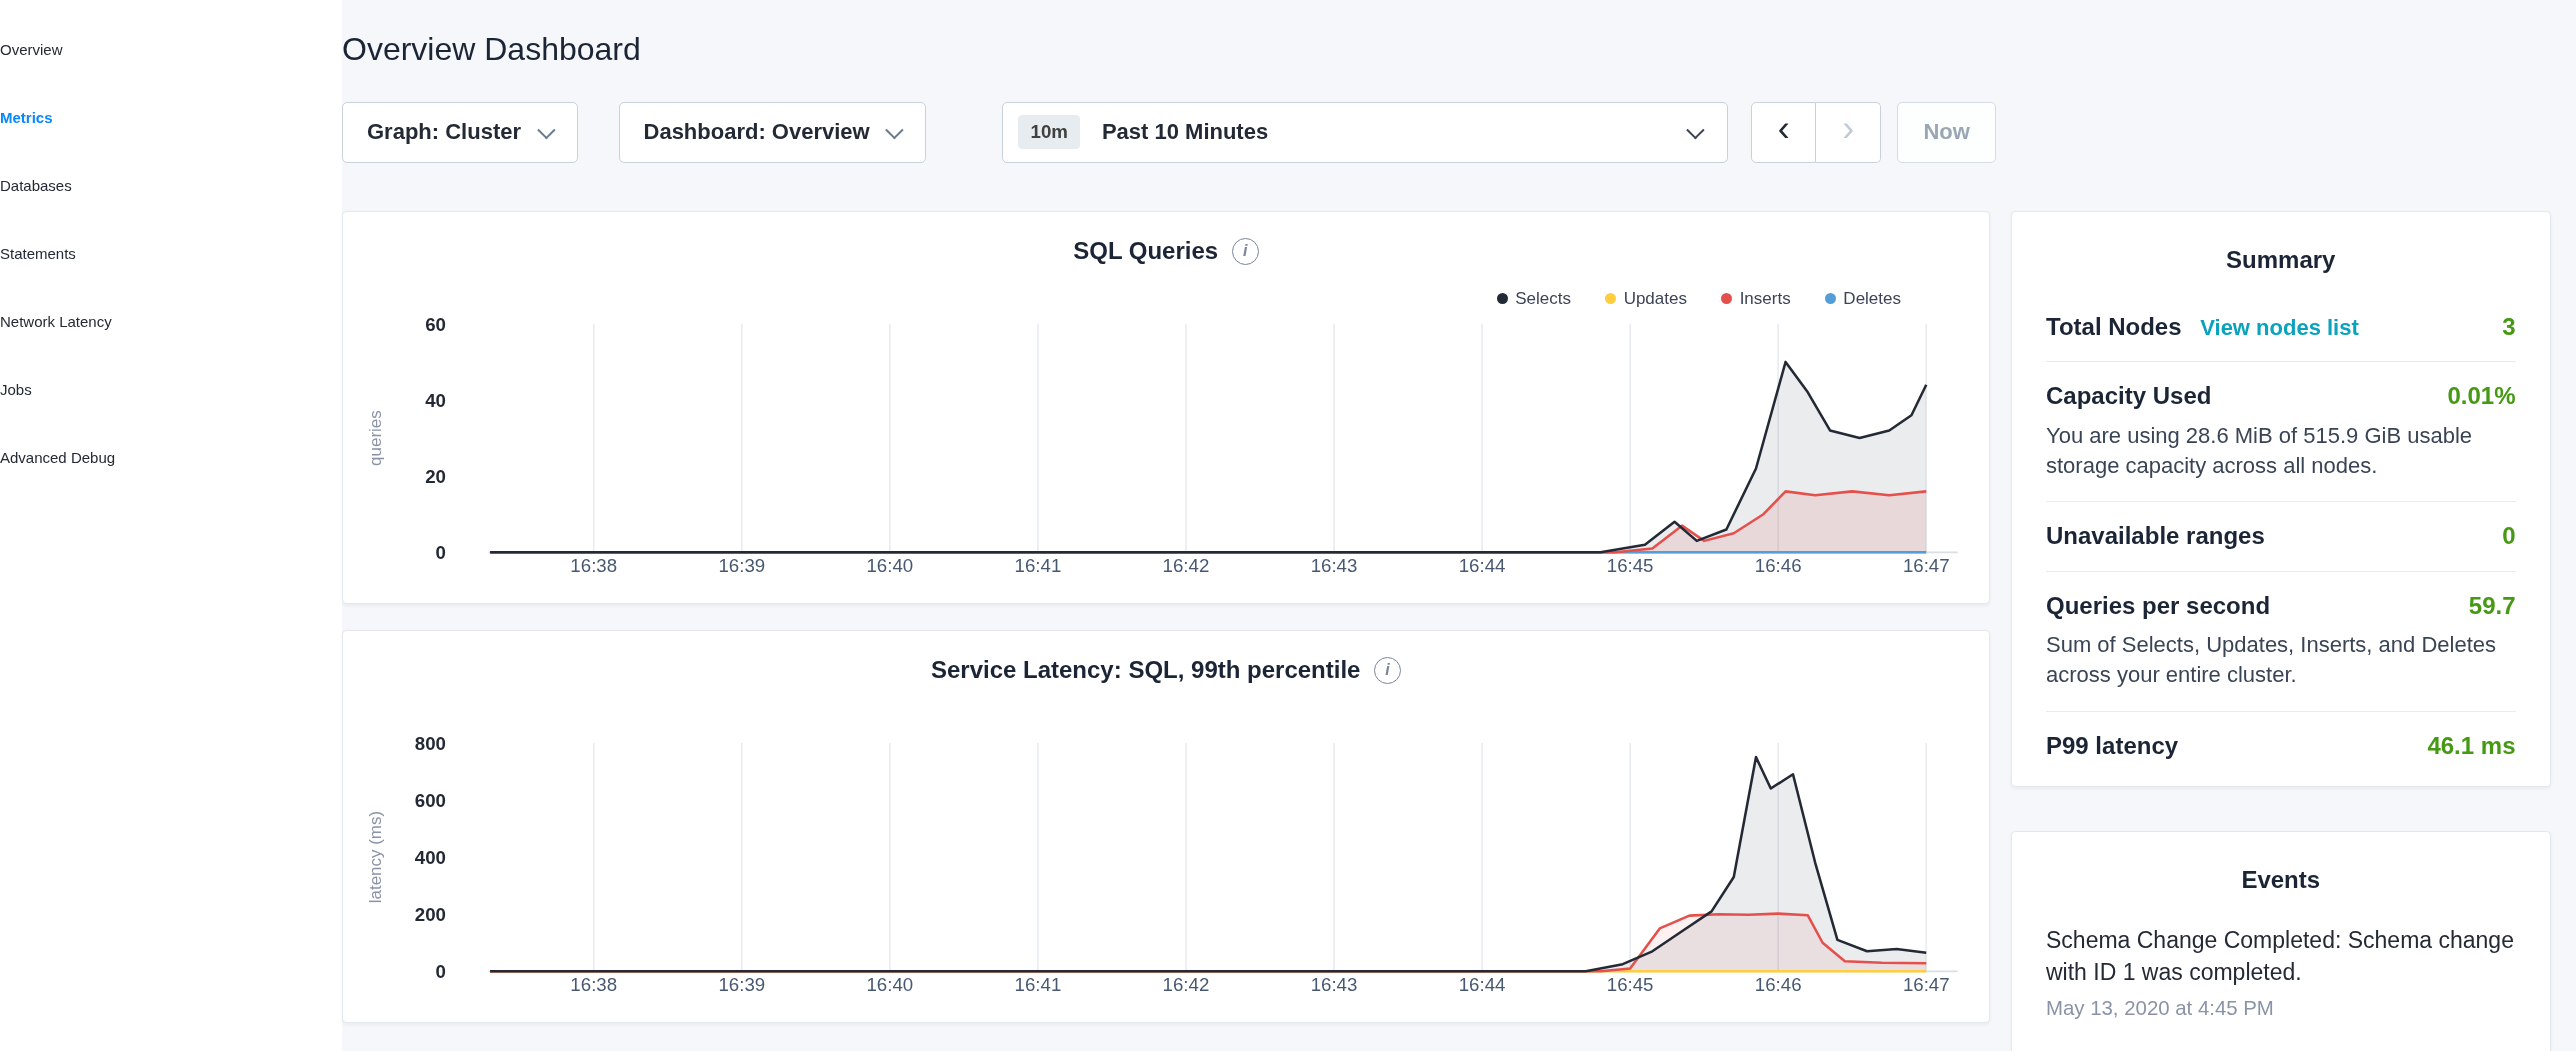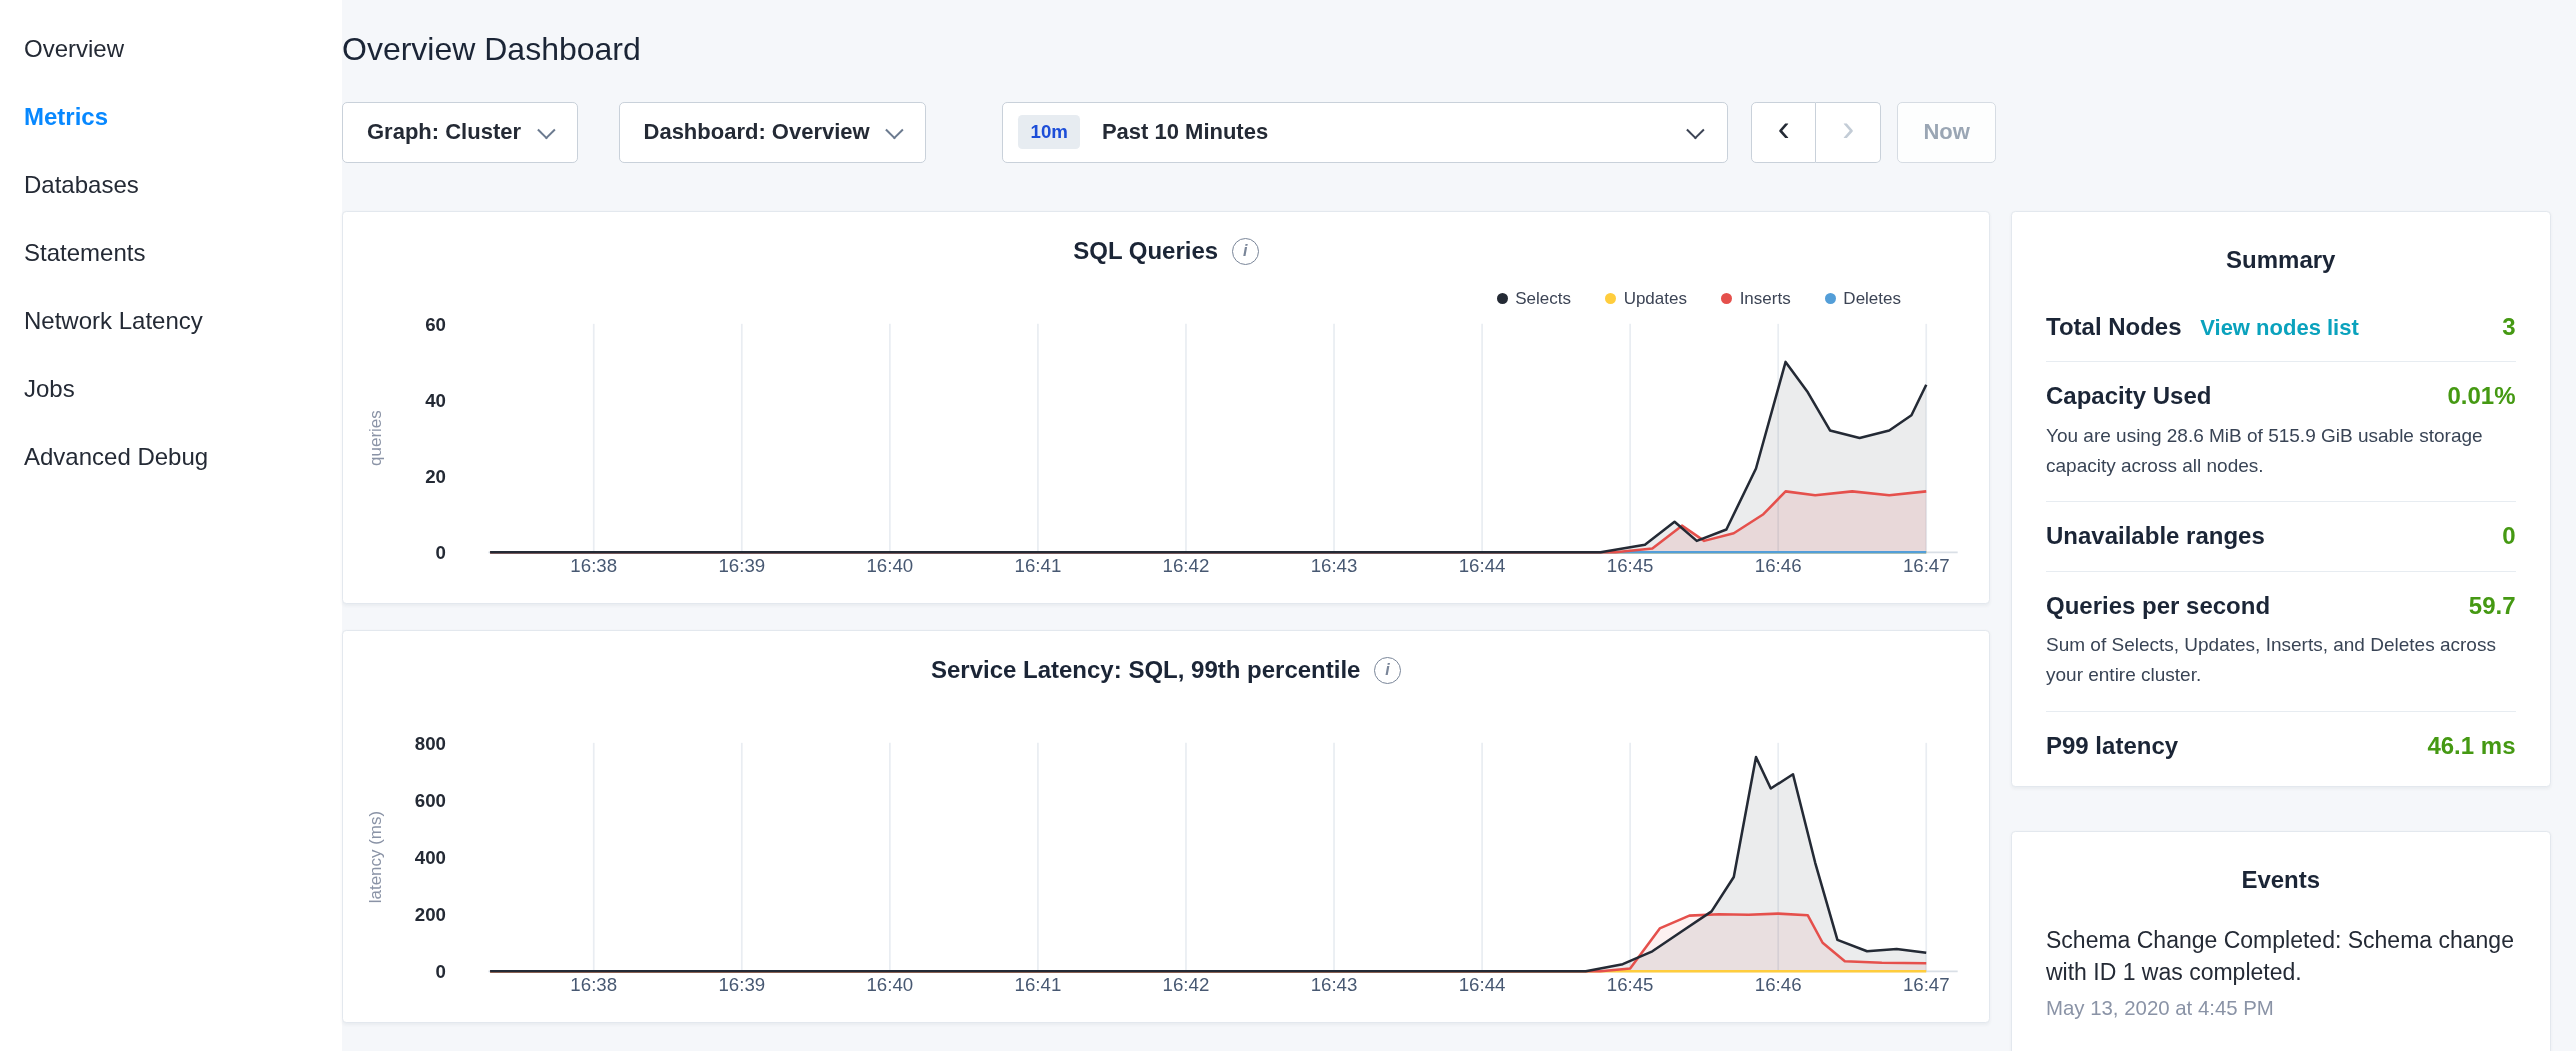--- a/index.html
+++ b/index.html
@@ -2,35 +2,35 @@
 <html style="--blue: #0788ff; --green: #459913; --teal: #0aa2bd;font-size:13.6px"><head>
 <meta charset="utf-8">
 <style>
   *{box-sizing:border-box;margin:0;padding:0}
   html,body{width:2576px;height:1051px}
   body{font-family:"Liberation Sans",sans-serif;background:#f5f7fa;color:#242a35;overflow:hidden}
   .page{display:flex;width:2576px;height:1051px}
 
   
   .sidebar{width:342px;background:#ffffff;padding-top:15.3px;flex-shrink:0}
-  .nav-item{height:68px;display:flex;align-items:center;padding-left:24px;font-size:24px;color:#242a35;cursor:pointer}
+  .nav-item{height:68px;display:flex;align-items:center;font-size:15px;color:#242a35;cursor:pointer}
   .nav-item.active{color:var(--blue,#0788ff);font-weight:700}
 
   
   .main{flex:1;padding:25.5px 25.5px 0 0;min-width:0}
   .page-title{font-size:32px;font-weight:400;color:#1b2536;margin:5.1px 0 34px 0}
 
   
   .controls{display:flex;align-items:flex-end;margin-bottom:48px}
   .dd{height:61px;background:#fff;border:0.9px solid #c9d1da;border-radius:5.1px;display:inline-flex;align-items:center;padding:0 24px;font-size:22px;font-weight:600;color:#242a35;cursor:pointer;font-family:inherit}
   .dd-graph{margin-right:41px}
   .dd-dashboard{margin-right:76px}
   .chev{width:12.8px;height:12.8px;border-right:2.6px solid #6b7a8f;border-bottom:2.6px solid #6b7a8f;transform:rotate(45deg) translate(-1.7px,-1.7px);margin-left:18.7px;display:inline-block}
   .timepicker{width:726px;height:61px;background:#fff;border:0.9px solid #c9d1da;border-radius:5.1px;display:flex;align-items:center;padding:0 25.5px 0 15.3px;cursor:pointer}
-  .badge{background:#e7ecf1;border-radius:4.3px;padding:6px 12px;font-size:18.7px;font-weight:700;color:#1d4ed8;margin-right:22px}
+  .badge{background:#e7ecf1;border-radius:4.3px;padding:6px 12px;font-size:18.7px;font-weight:700;color:#404040;margin-right:22px}
   .tp-label{font-size:22px;font-weight:700;color:#242a35;flex:1;text-align:left}
   .timepicker .chev{border-color:#3c4455}
   .pager{display:flex;margin-left:23px}
   .pager button{width:65px;height:61px;background:#fff;border:0.9px solid #c9d1da;font-size:36px;line-height:1;color:#242a35;display:flex;align-items:center;justify-content:center;cursor:pointer;font-family:inherit;padding-bottom:6.8px}
   .pager .prev{border-radius:5.1px 0 0 5.1px}
   .pager .next{border-radius:0 5.1px 5.1px 0;border-left:none;color:#c3ccd6;cursor:default}
   .now-btn{margin-left:16px;width:99px;height:61px;background:#fdfefe;border:0.9px solid #d6dce3;border-radius:5.1px;font-size:22px;font-weight:600;color:#9aa6b4;cursor:default;font-family:inherit}
 
   
   .grid{display:flex;gap:21px;align-items:flex-start}
@@ -53,21 +53,21 @@
 
   
   .summary-card{padding:25.5px 34px 5.1px 34px}
   .panel-title{font-size:24px;font-weight:700;text-align:center;color:#1b2536;padding:8.5px 0 18.7px 0}
   .sum-row{padding:20.4px 0;border-bottom:0.9px solid #e7ecf1}
   .sum-row:last-child{border-bottom:none}
   .sum-top{display:flex;align-items:baseline}
   .sum-label{font-size:24px;font-weight:700;color:#1b2536}
   .sum-link{font-size:22px;font-weight:600;color:var(--teal,#0aa2bd);margin-left:18.7px;text-decoration:none;cursor:pointer}
   .sum-value{margin-left:auto;font-size:24px;font-weight:700;color:var(--green,#459913);white-space:nowrap;padding-left:12px}
-  .sum-desc{font-size:19px;line-height:30px;color:#394455;margin-top:10.2px;font-weight:400}
+  .sum-desc{font-size:22px;line-height:30px;color:#394455;margin-top:10.2px;font-weight:400}
   .events-card{padding:25.5px 34px;min-height:281px}
   .event-text{font-size:23px;line-height:32px;color:#242a35;margin-top:12px}
   .event-time{font-size:20.4px;color:#8a93a6;margin-top:8.5px}
 </style>
 </head>
 <body>
 
 <div class="page">
 
   <nav class="sidebar">

